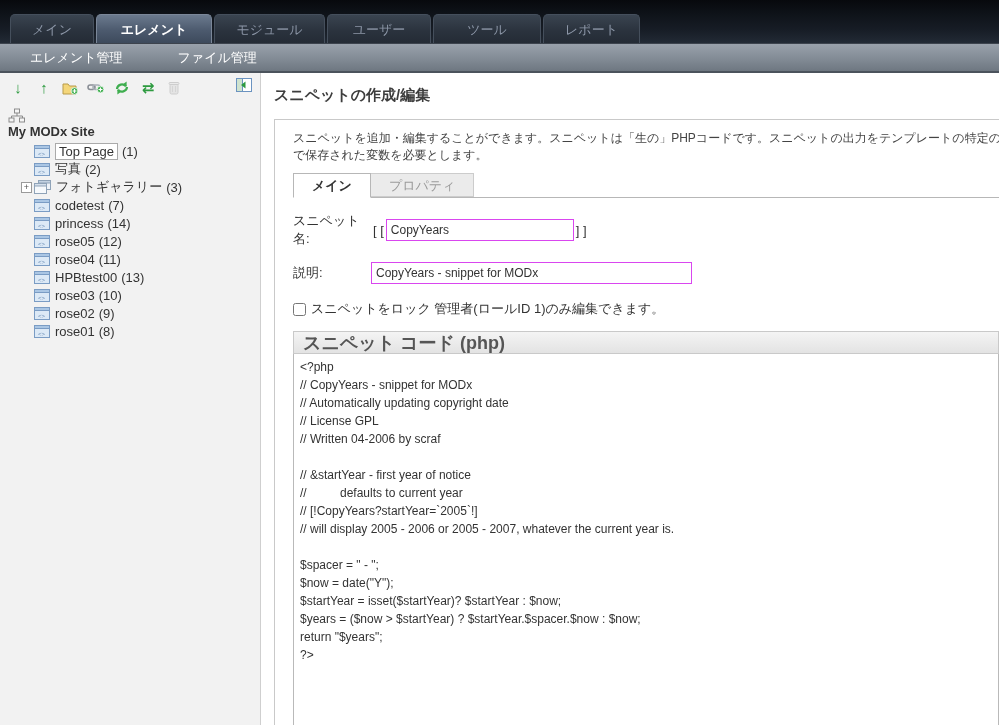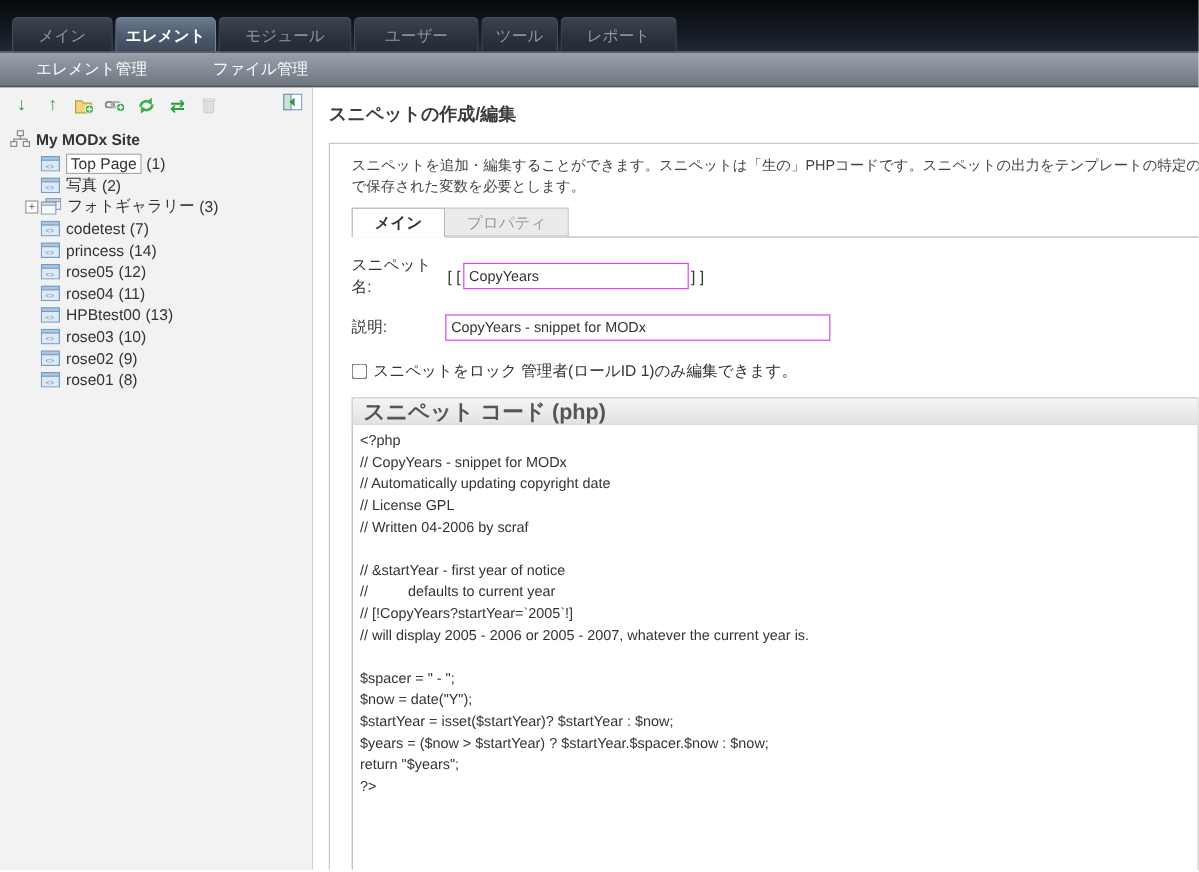--- a/index.html
+++ b/index.html
@@ -8,24 +8,24 @@
 
   
   .topbar { height:43px; background:linear-gradient(180deg,#07090d 0%,#0e1218 30%,#171d26 70%,#222a35 100%);
     position:relative; }
   .main-tabs { position:absolute; left:10px; bottom:0; display:flex; list-style:none; }
   .main-tabs li { height:29px; line-height:29px; text-align:center; margin-right:2px;
     border-radius:5px 5px 0 0; font-size:13px; color:#8d97a8; cursor:pointer;
     background:linear-gradient(180deg,#3a4450 0%,#2b333e 55%,#242b35 100%);
     border:1px solid #454f5c; border-bottom:none; }
   .main-tabs li:nth-child(1){ width:84px; }
-  .main-tabs li:nth-child(2){ width:84px; }
+  .main-tabs li:nth-child(2){ width:116px; }
   .main-tabs li:nth-child(3){ width:111px; }
   .main-tabs li:nth-child(4){ width:104px; }
-  .main-tabs li:nth-child(5){ width:64px; }
+  .main-tabs li:nth-child(5){ width:108px; }
   .main-tabs li:nth-child(6){ width:97px; }
   .main-tabs li.active { background:linear-gradient(180deg,#6b7a8e 0%,#53617500 0),linear-gradient(180deg,#6b7a8e 0%,#4c5a6e 55%,#3d4a5c 100%);
     color:#fff; font-weight:bold; border-color:#7b8799; }
 
   .subnav { height:30px; background:linear-gradient(180deg,#99a1ab 0%,#828b95 55%,#6e7781 100%);
     border-top:1px solid #3c434d; border-bottom:2px solid #4b535c;
     display:flex; align-items:center; }
   .subnav span { color:#fff; font-size:13px; cursor:pointer; }
   .subnav span:first-child { margin-left:30px; }
   .subnav span + span { margin-left:55px; }
@@ -39,21 +39,21 @@
   .tree-toolbar { height:27px; display:flex; align-items:center; padding:2px 6px 0 8px; position:relative; }
   .tbtn { width:20px; height:18px; margin-right:6px; display:flex; align-items:center; justify-content:center;
     font-size:15px; font-weight:bold; cursor:pointer; }
   .green { color:#2e9b40; }
   .tbtn svg { display:block; }
   .tbtn.disabled { opacity:.55; }
   .collapse-btn { position:absolute; right:8px; top:5px; cursor:pointer; }
 
   
   .tree { padding:8px 0 0 8px; font-size:13px; color:#333; }
-  .tree-root { display:flex; align-items:center; font-weight:bold; margin-bottom:3px; }
+  .tree-root { display:flex; font-weight:bold; margin-bottom:3px;flex-direction:column; }
   .tree-root svg { margin-right:4px; }
   .tree-item { display:flex; align-items:center; height:18px; padding-left:26px; cursor:pointer; white-space:nowrap; }
   .tree-item .doc { margin-right:5px; flex:none; }
   .tree-item .plus { width:11px; height:11px; border:1px solid #9a9a9a; background:#fff;
     font-size:9px; line-height:9px; text-align:center; color:#555; margin-right:2px; flex:none; }
   .tree-item.has-plus { padding-left:13px; }
   .tree-item .label { margin-right:4px; }
   .tree-item .label.selected { border:1px solid #aaa; background:#fff; padding:0 3px; }
   .tree-item .count { color:#333; }
 

